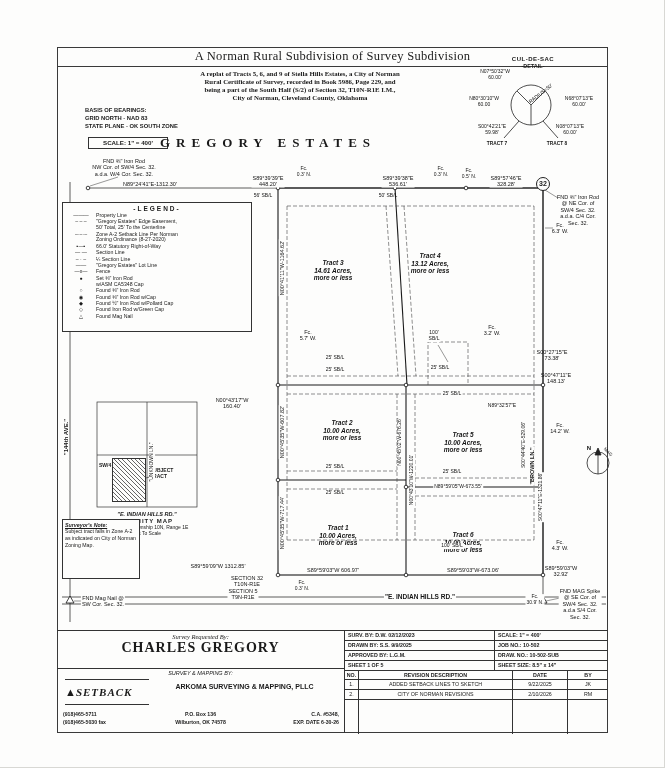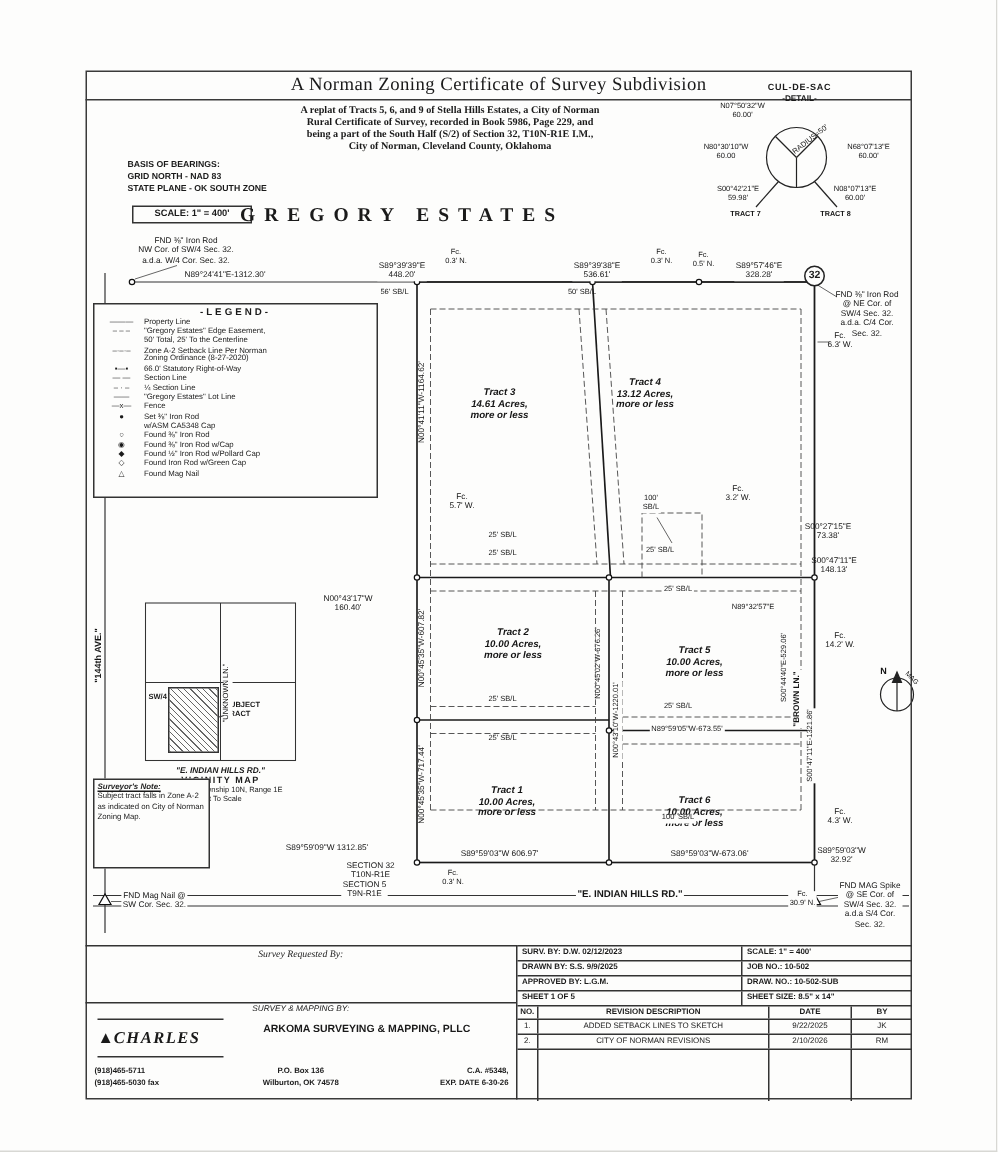--- a/index.html
+++ b/index.html
@@ -166,21 +166,21 @@
     <g stroke="#333" stroke-width="0.7" fill="none">
       <rect x="97" y="402" width="100" height="105"></rect>
       <line x1="147" y1="402" x2="147" y2="507"></line>
       <line x1="97" y1="455" x2="197" y2="455"></line>
       <line x1="146" y1="478" x2="160" y2="474"></line>
     </g>
   </svg>
 
   <div class="abs" id="outer-border"></div>
 
-  <div class="abs" id="doc-title">A Norman Zoning Certificate of Survey Subdivision</div>
+  <div class="abs" id="doc-title">A Norman Rural Subdivision of Survey Subdivision</div>
   <div class="abs" id="title-rule"></div>
 
   <div class="abs" id="subtitle">
 
       <div class="sub-line">A replat of Tracts 5, 6, and 9 of Stella Hills Estates, a City of Norman</div>
 
       <div class="sub-line">Rural Certificate of Survey, recorded in Book 5986, Page 229, and</div>
 
       <div class="sub-line">being a part of the South Half (S/2) of Section 32, T10N-R1E I.M.,</div>
 
@@ -409,25 +409,26 @@
       <div class="plat-label" style="left: 570px; top: 130px; font-size: 5px; transform: translate(-50%, -50%);">N08°07'13"E
 60.00'</div>
       <div class="plat-label" style="left: 579px; top: 102px; font-size: 5px; transform: translate(-50%, -50%);">N68°07'13"E
 60.00'</div>
       <div class="plat-label" style="left: 497px; top: 144px; font-size: 4.8px; font-weight: 700; transform: translate(-50%, -50%);">TRACT 7</div>
       <div class="plat-label" style="left: 557px; top: 144px; font-size: 4.8px; font-weight: 700; transform: translate(-50%, -50%);">TRACT 8</div>
     </div>
 
   <div class="abs" id="tb-left">
     <div id="req-label">Survey Requested By:</div>
+    <div id="client-name">CHARLES GREGORY</div>
     <div id="tb-div1"></div>
     <div id="mapping-label">SURVEY &amp; MAPPING BY:</div>
     <div id="logo">
       <span id="logo-icon">▲</span>
-      <span id="logo-text">CHARLES</span>
+      <span id="logo-text">SETBACK</span>
     </div>
     <div id="company-name">ARKOMA SURVEYING &amp; MAPPING, PLLC</div>
     <div id="contact">
 
         <div class="contact-row">
           <span class="c1">(918)465-5711</span>
           <span class="c2">P.O. Box 136</span>
           <span class="c3">C.A. #5348,</span>
         </div>
 

